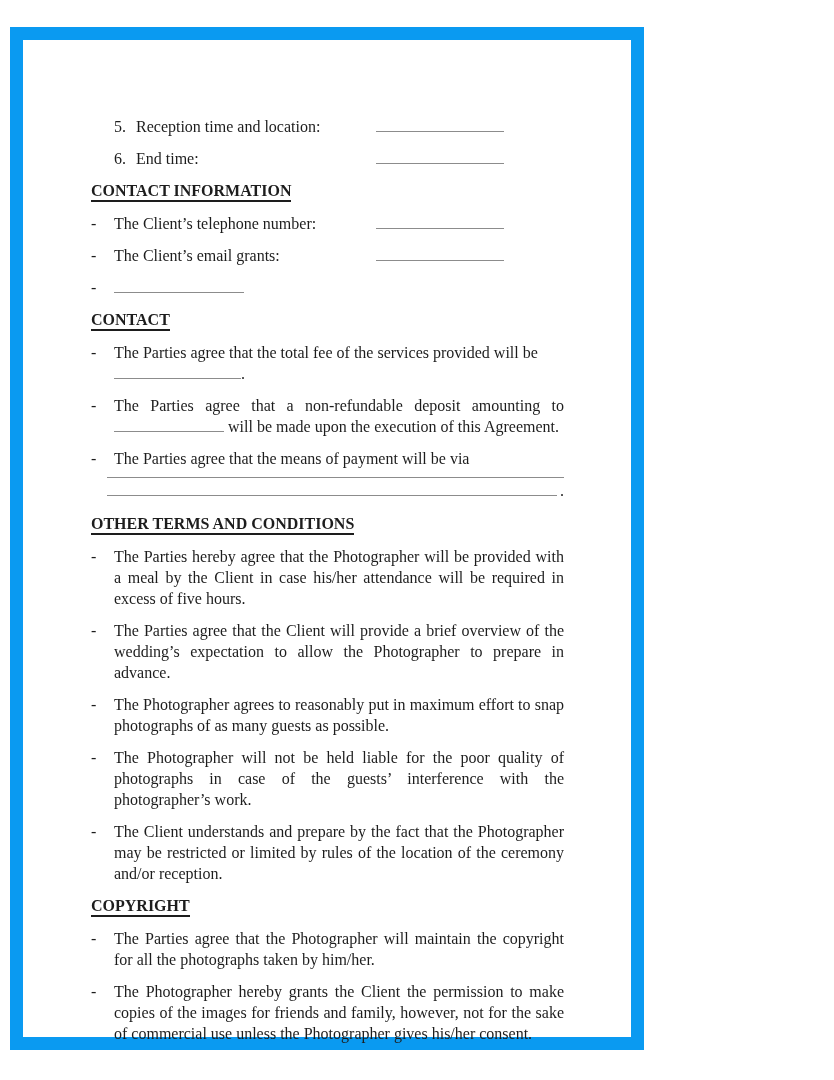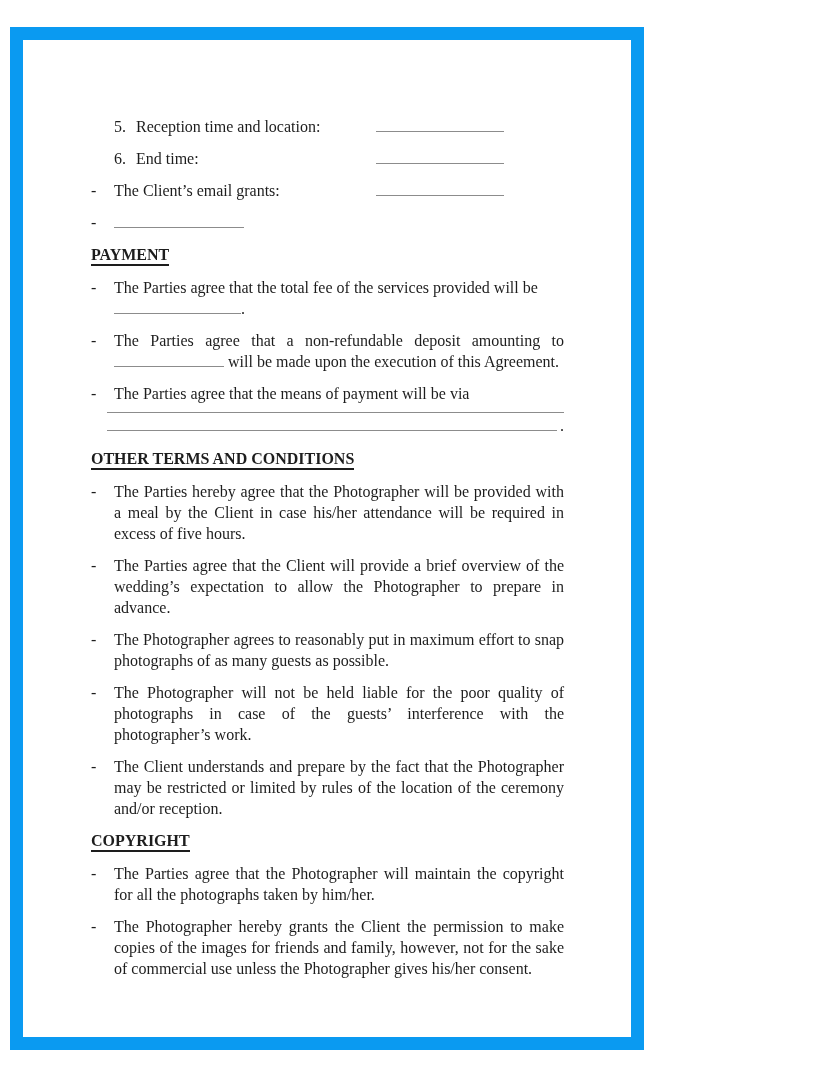--- a/index.html
+++ b/index.html
@@ -69,32 +69,38 @@
 <div class="frame">
   <div class="content">
 
     <div class="row num-row">
       <span class="cell num">5.</span><span class="cell num-label">Reception time and location:</span><span class="blank"></span>
     </div>
     <div class="row num-row">
       <span class="cell num">6.</span><span class="cell num-label">End time:</span><span class="blank"></span>
     </div>
 
+    <div class="sec-h">
+      <span class="hu">CONTACT INFORMATION</span>
+    </div>
+    <div class="row">
+      <span class="cell dash">-</span><span class="cell contact-label">The Client’s telephone number:</span><span class="blank"></span>
+    </div>
     <div class="row">
       <span class="cell dash">-</span><span class="cell contact-label">The Client’s email grants:</span><span class="blank"></span>
     </div>
     <div class="dash-par">
       <span class="dash-marker">-</span>
       <div class="par-text">
         <span class="blank w130"></span>
       </div>
     </div>
 
     <div class="sec-h">
-      <span class="hu">PAYMENT</span>
+      <span class="hu">CONTACT</span>
     </div>
     <div class="dash-par">
       <span class="dash-marker">-</span>
       <div class="par-text">
         <span>The Parties agree that the total fee of the services provided will be</span>
         <span class="blank w127"></span><span>.</span>
       </div>
     </div>
     <div class="dash-par">
       <span class="dash-marker">-</span>

